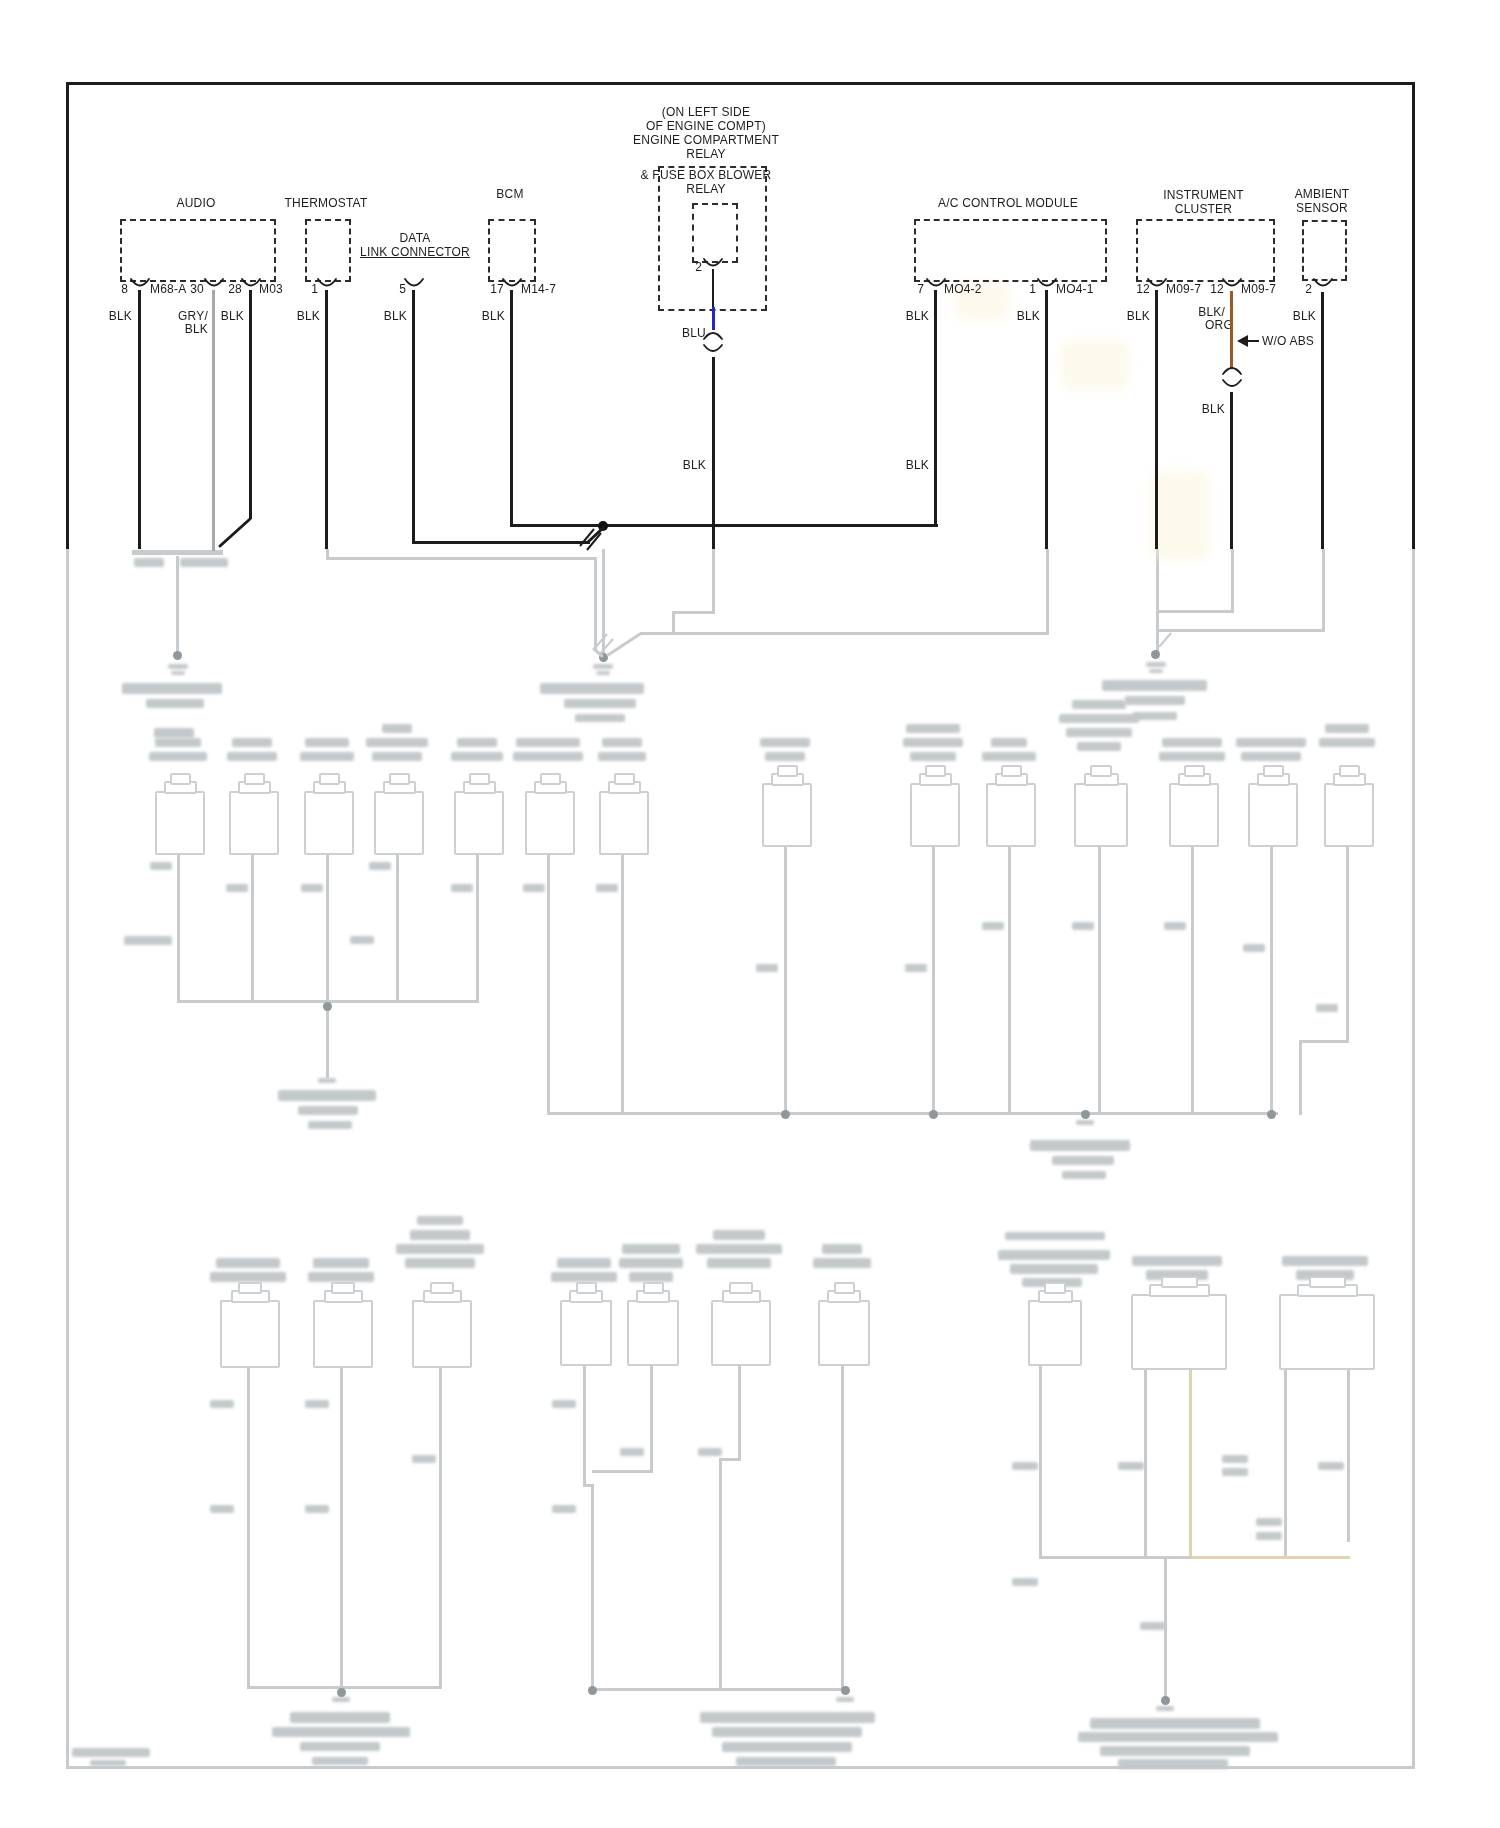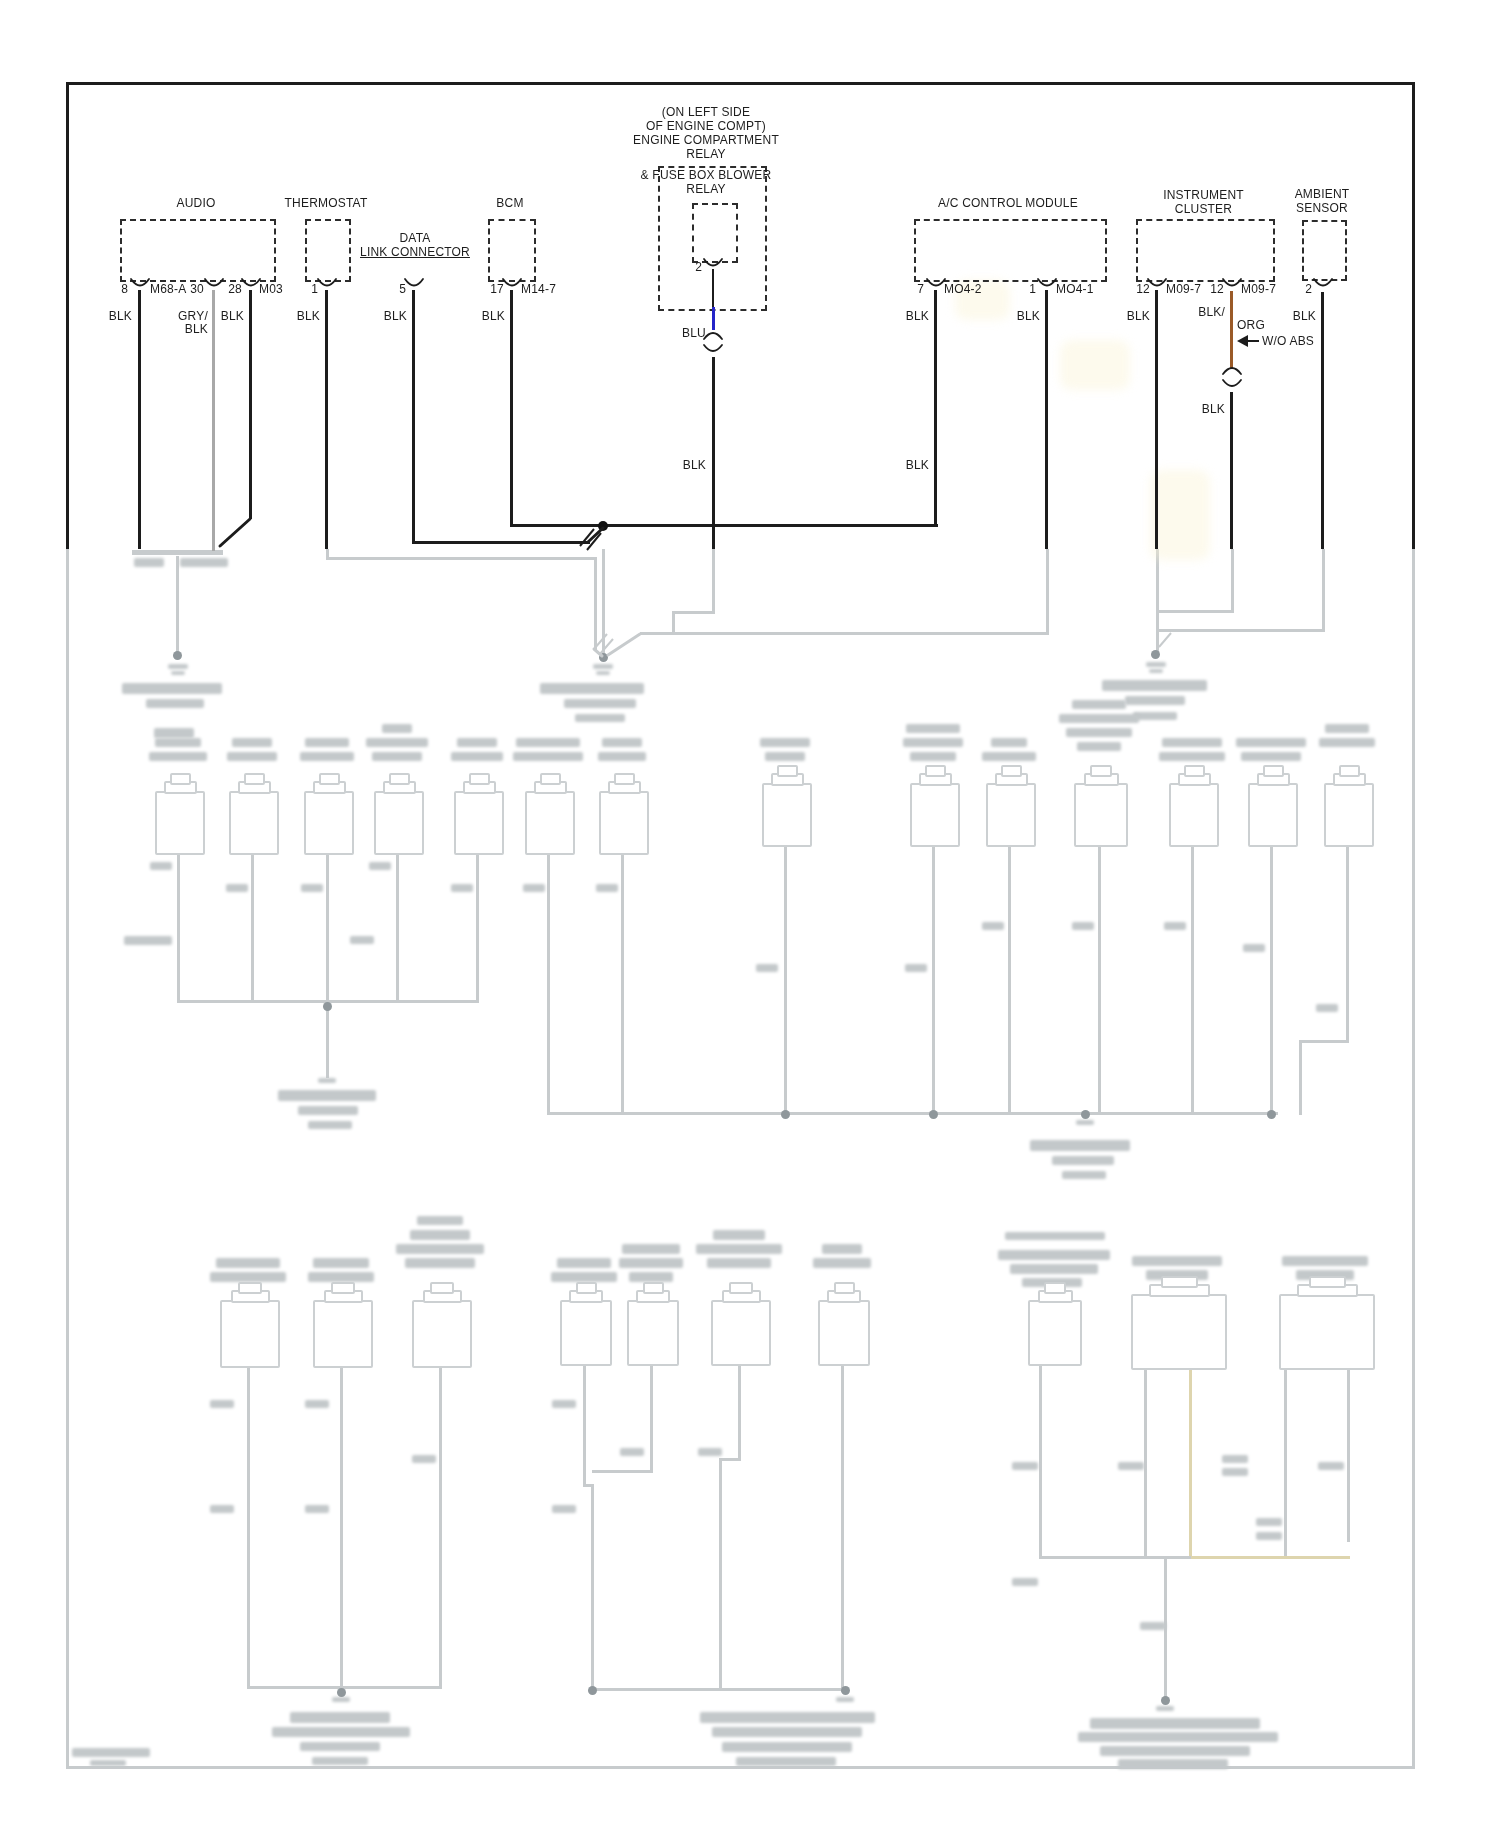--- a/index.html
+++ b/index.html
@@ -318,21 +318,21 @@
   <div class="db" style="left:658px;top:166px;width:105px;height:141px;"></div>
   <div class="db" style="left:692px;top:203px;width:42px;height:56px;"></div>
   <div class="db" style="left:914px;top:219px;width:189px;height:59px;"></div>
   <div class="db" style="left:1136px;top:219px;width:135px;height:59px;"></div>
   <div class="db" style="left:1302px;top:220px;width:41px;height:57px;"></div>
 
   <div class="t tc" style="left:120px;top:197px;width:152px;">AUDIO</div>
   <div class="t tc" style="left:261px;top:197px;width:130px;">THERMOSTAT</div>
   <div class="t tc" style="left:365px;top:232px;width:100px;">DATA</div>
   <div class="t tc" style="left:340px;top:246px;width:150px;text-decoration:underline;">LINK CONNECTOR</div>
-  <div class="t tc" style="left:485px;top:197px;width:50px;">BCM</div>
+  <div class="t tc" style="left:485px;top:188px;width:50px;">BCM</div>
   <div class="t tc" style="left:596px;top:106px;width:220px;">(ON LEFT SIDE</div>
   <div class="t tc" style="left:596px;top:120px;width:220px;">OF ENGINE COMPT)</div>
   <div class="t tc" style="left:596px;top:134px;width:220px;">ENGINE COMPARTMENT</div>
   <div class="t tc" style="left:596px;top:148px;width:220px;">RELAY</div>
   <div class="t tc" style="left:596px;top:169px;width:220px;">&amp; FUSE BOX BLOWER</div>
   <div class="t tc" style="left:596px;top:183px;width:220px;">RELAY</div>
   <div class="t tc" style="left:908px;top:197px;width:200px;">A/C CONTROL MODULE</div>
   <div class="t tc" style="left:1136px;top:189px;width:135px;">INSTRUMENT</div>
   <div class="t tc" style="left:1136px;top:203px;width:135px;">CLUSTER</div>
   <div class="t tc" style="left:1291px;top:188px;width:62px;">AMBIENT</div>
@@ -365,21 +365,21 @@
   <div class="t tr" style="left:278px;top:310px;width:42px;">BLK</div>
   <div class="t tr" style="left:365px;top:310px;width:42px;">BLK</div>
   <div class="t tr" style="left:463px;top:310px;width:42px;">BLK</div>
   <div class="t tr" style="left:664px;top:327px;width:42px;">BLU</div>
   <div class="t tr" style="left:664px;top:459px;width:42px;">BLK</div>
   <div class="t tr" style="left:887px;top:310px;width:42px;">BLK</div>
   <div class="t tr" style="left:887px;top:459px;width:42px;">BLK</div>
   <div class="t tr" style="left:998px;top:310px;width:42px;">BLK</div>
   <div class="t tr" style="left:1108px;top:310px;width:42px;">BLK</div>
   <div class="t tr" style="left:1183px;top:306px;width:42px;">BLK/</div>
-  <div class="t tr" style="left:1223px;top:319px;width:42px;">ORG</div>
+  <div class="t tr" style="left:1191px;top:319px;width:42px;">ORG</div>
   <div class="t tr" style="left:1183px;top:403px;width:42px;">BLK</div>
   <div class="t tr" style="left:1274px;top:310px;width:42px;">BLK</div>
   <div class="t" style="left:1262px;top:335px;">W/O ABS</div>
 
   <div class="wv" style="left:138px;top:290px;width:3px;height:259px;"></div>
   <div class="wv" style="left:212px;top:290px;width:3px;height:261px;background:#a8a8a8;"></div>
   <div class="wv" style="left:249px;top:290px;width:3px;height:229px;"></div>
   <div class="wv" style="left:325px;top:290px;width:3px;height:259px;"></div>
   <div class="wv" style="left:412px;top:290px;width:3px;height:252px;"></div>
   <div class="wh" style="left:412px;top:541px;width:178px;height:3px;"></div>

